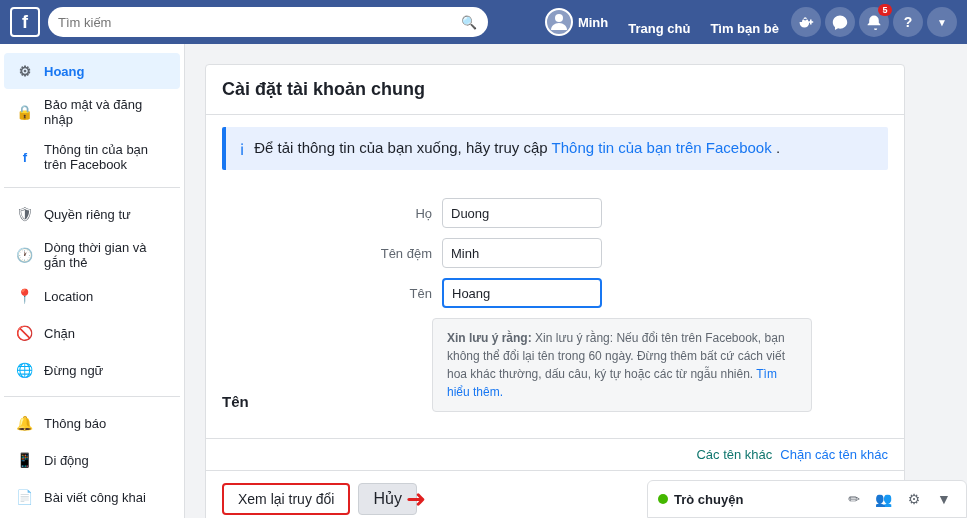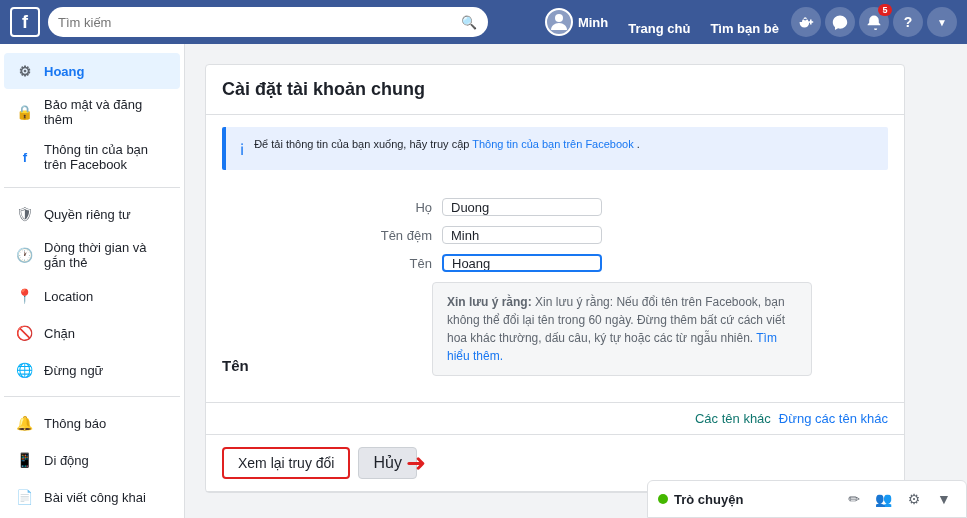--- a/index.html
+++ b/index.html
@@ -136,39 +136,39 @@
     
     .info-box {
       background: #e8f0fe;
       border-left: 4px solid #1877f2;
       padding: 10px 14px;
       display: flex; align-items: flex-start; gap: 10px;
       margin: 12px 16px;
       border-radius: 2px;
     }
     .info-icon { color: #1877f2; font-size: 16px; flex-shrink: 0; margin-top: 1px; }
-    .info-text { font-size: 11px; color: #1d2129; line-height: 1.4; }
+    .info-text { font-size: 15px; color: #1d2129; line-height: 1.4; }
     .info-link { color: #1877f2; cursor: pointer; }
 
     
     .settings-row {
       border-bottom: 1px solid #dddfe2;
       padding: 16px;
     }
     .settings-row-header {
       font-size: 15px; font-weight: 600; color: #1d2129;
       margin-bottom: 12px;
     }
 
     
     .name-grid { display: flex; flex-direction: column; gap: 10px; margin-left: 20px; }
     .name-field-row { display: flex; align-items: center; gap: 10px; }
     .name-field-label { width: 70px; text-align: right; color: #606770; font-size: 13px; }
     .name-field-input {
-      width: 160px; height: 18px;
+      width: 160px; height: 30px;
       border: 1px solid #ccd0d5;
       border-radius: 4px;
       padding: 4px 8px;
       font-size: 13px; color: #1d2129;
       outline: none;
     }
     .name-field-input.active-edit { border: 2px solid #1877f2; }
 
     
     .warning-box {
@@ -301,21 +301,21 @@
 
   <aside class="sidebar">
 
     <div class="sidebar-section">
       <div class="sidebar-item active">
         <div class="sidebar-icon sidebar-icon-gear">⚙</div>
         <span>Hoang</span>
       </div>
       <div class="sidebar-item">
         <div class="sidebar-icon sidebar-icon-lock">🔒</div>
-        <span>Bảo mật và đăng thêm</span>
+        <span>Bảo mật và đăng nhập</span>
       </div>
       <div class="sidebar-item">
         <div class="sidebar-icon sidebar-icon-fb" style="color:#1877f2;font-weight:bold;font-size:13px;">f</div>
         <span>Thông tin của bạn trên Facebook</span>
       </div>
     </div>
 
     <div class="sidebar-divider"></div>
 
     <div class="sidebar-section">
@@ -396,21 +396,21 @@
               <strong>Xin lưu ý rằng:</strong>
               <span>Xin lưu ý rằng: Nếu đổi tên trên Facebook, bạn không thể đổi lại tên trong 60 ngày. Đừng thêm bất cứ cách viết hoa khác thường, dấu câu, ký tự hoặc các từ ngẫu nhiên. </span>
               <span class="warning-link">Tìm hiểu thêm.</span>
             </div>
           </div>
         </div>
       </div>
 
       <div class="other-names-row">
         <span class="other-names-label">Các tên khác</span>
-        <span class="other-names-link">Đừng các tên khác</span>
+        <span class="other-names-link">Chặn các tên khác</span>
       </div>
 
       <div class="actions-row">
         <div class="arrow-indicator">➜</div>
         <button class="btn-review">Xem lại truy đổi</button>
         <button class="btn-cancel">Hủy</button>
       </div>
 
     </div>
   </main>

